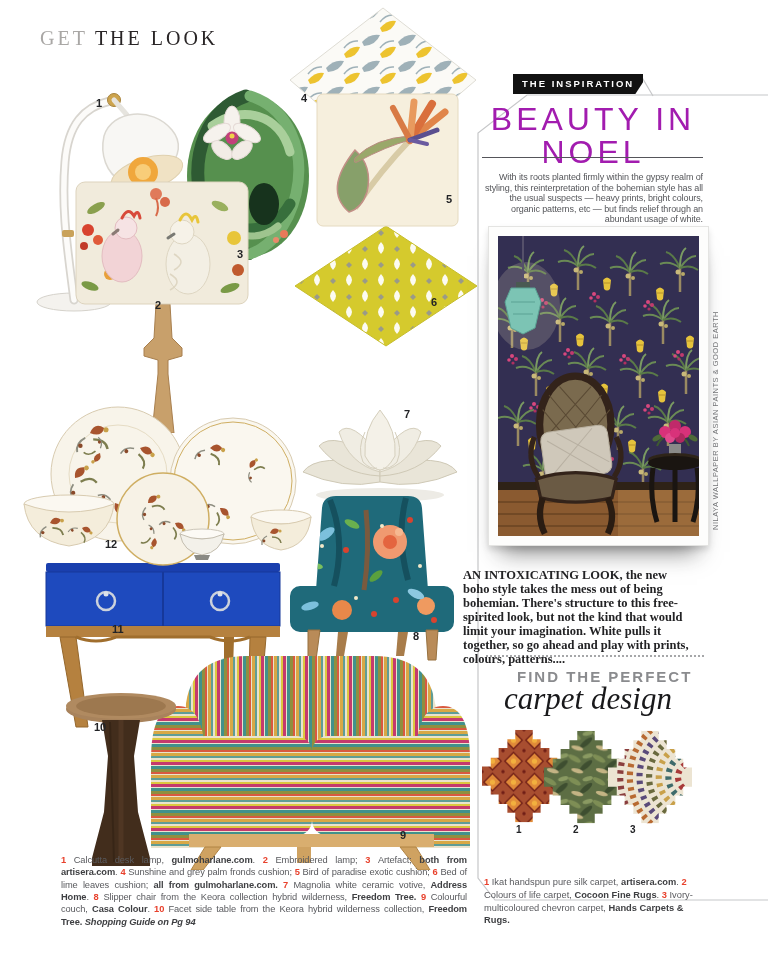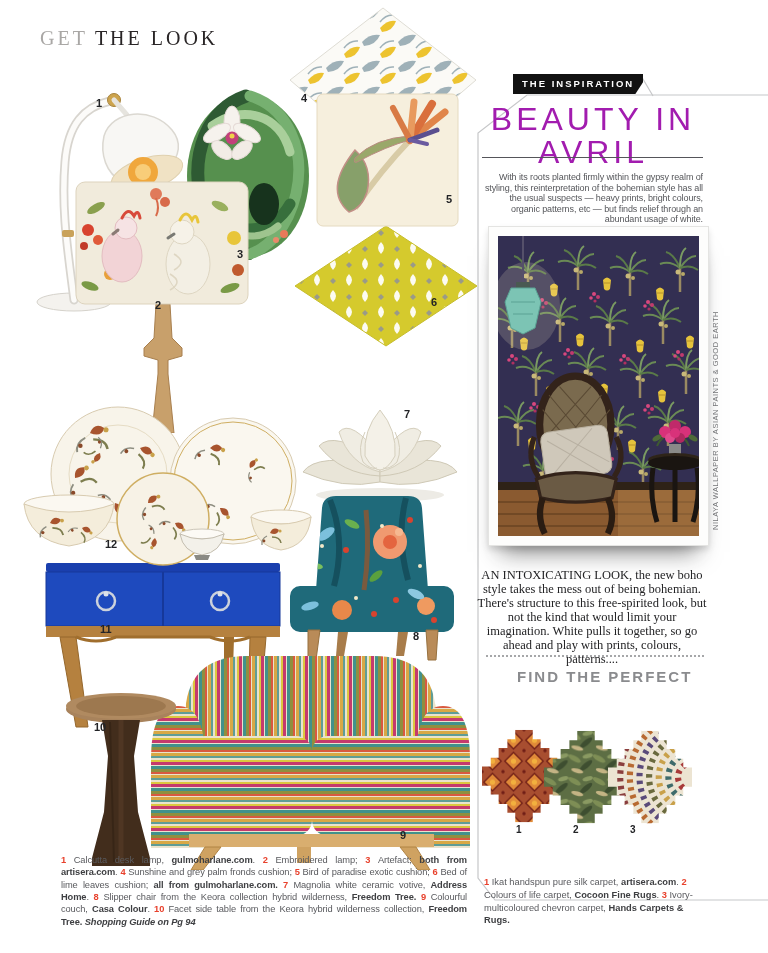--- a/index.html
+++ b/index.html
@@ -27,22 +27,22 @@
             letter-spacing:4px;color:#a21caf;z-index:3;font-weight:400;line-height:1.02}
   .insp-underline{position:absolute;left:482px;top:157px;width:221px;border-top:1px solid #55555a;z-index:3}
   .insp-intro{position:absolute;left:484px;top:163px;width:219px;text-align:right;font-size:9px;
             line-height:1.18;color:#55565a;z-index:3;letter-spacing:-.1px}
   .photo-frame{position:absolute;left:488px;top:226px;width:201px;height:300px;padding:9px;background:#fdfdfc;
             border:1px solid #e4e4e2;z-index:3;
             box-shadow:0 4px 6px rgba(0,0,0,.12),0 18px 22px -12px rgba(30,30,30,.55)}
   .photo-credit{position:absolute;left:711px;top:290px;height:240px;display:flex;align-items:center;
             writing-mode:vertical-rl;transform:rotate(180deg);font-size:7.5px;letter-spacing:.5px;
             color:#737477;z-index:3;white-space:nowrap}
-  .insp-body{position:absolute;left:477px;top:555px;width:230px;text-align:center;
-            font-family:"Liberation Serif",serif;font-weight:400;font-size:12.5px;line-height:1.13;
+  .insp-body{position:absolute;left:463px;top:555px;width:230px;
+            font-family:"Liberation Serif",serif;font-weight:700;font-size:12.5px;line-height:1.13;
             color:#232325;z-index:3}
   .dotline{position:absolute;left:486px;top:655px;width:218px;border-top:2px dotted #a6a7a9;z-index:2}
   .find-kicker{position:absolute;left:517px;top:668px;font-size:15px;font-weight:700;letter-spacing:2px;
             color:#8a8b8e;z-index:3}
   .find-title{position:absolute;left:504px;top:681px;font-family:"Liberation Serif",serif;font-style:italic;
             font-size:31px;color:#19191b;z-index:3}
   .carpet{position:absolute;margin:0}
   .carpet1{left:482px;top:726px;z-index:4}
   .carpet2{left:544px;top:727px;z-index:5}
   .carpet3{left:608px;top:727px;z-index:6}
@@ -381,33 +381,33 @@
   <span class="plabel" style="left:96px;top:97px">1</span>
   <span class="plabel" style="left:155px;top:299px">2</span>
   <span class="plabel" style="left:237px;top:248px">3</span>
   <span class="plabel" style="left:301px;top:92px">4</span>
   <span class="plabel" style="left:446px;top:193px">5</span>
   <span class="plabel" style="left:431px;top:296px">6</span>
   <span class="plabel" style="left:404px;top:408px">7</span>
   <span class="plabel" style="left:413px;top:630px">8</span>
   <span class="plabel" style="left:400px;top:829px">9</span>
   <span class="plabel" style="left:94px;top:721px">10</span>
-  <span class="plabel" style="left:100px;top:623px">11</span>
+  <span class="plabel" style="left:112px;top:623px">11</span>
   <span class="plabel" style="left:105px;top:538px">12</span>
 
 
   <svg class="panel-border" width="298" height="840" viewBox="0 0 298 840">
     <path d="M298 25 L57 25 L8 63 L8 808 L25 830 L298 830" fill="none" stroke="#c6c7c9" stroke-width="1.2"></path>
     <path d="M170 4 L183 26" stroke="#c6c7c9" stroke-width="1.2"></path>
   </svg>
 
   <div class="insp-tag">THE INSPIRATION</div>
   <div class="insp-heading">
     <div>BEAUTY IN</div>
-    <div>AVRIL</div>
+    <div>NOEL</div>
   </div>
   <div class="insp-underline"></div>
   <p class="insp-intro">With its roots planted firmly within the gypsy realm of styling, this reinterpretation of the bohemian style has all the usual suspects — heavy prints, bright colours, organic patterns, etc — but finds relief through an abundant usage of white.</p>
 
   <div class="photo-frame">
     <svg width="201" height="300" viewBox="0 0 201 300">
       <defs>
         <g id="palmG">
           <path d="M0 6 L0 30" stroke="#9a8a62" stroke-width="2.5"></path>
           <path d="M0 6 Q-10 -2 -20 2" stroke="#6a8a55" stroke-width="2" fill="none"></path>
@@ -507,20 +507,21 @@
         <ellipse cx="32" cy="47" rx="27" ry="7" fill="#1a1511"></ellipse>
         <path d="M10 52 Q6 80 14 106 M54 52 Q58 80 50 106 M32 54 L32 106" stroke="#1a1511" stroke-width="5" fill="none"></path>
       </g>
     </svg>
   </div>
   <div class="photo-credit">NILAYA WALLPAPER BY ASIAN PAINTS &amp; GOOD EARTH</div>
 
   <p class="insp-body">AN INTOXICATING LOOK, the new boho style takes the mess out of being bohemian. There's structure to this free-spirited look, but not the kind that would limit your imagination. White pulls it together, so go ahead and play with prints, colours, patterns....</p>
   <div class="dotline"></div>
   <div class="find-kicker">FIND THE PERFECT</div>
+  <div class="find-title">carpet design</div>
 
   <figure class="carpet carpet1">
     <svg width="84" height="100" viewBox="0 0 96 106">
       <defs>
         <pattern id="c1p" width="24" height="24" patternUnits="userSpaceOnUse">
           <rect width="24" height="24" fill="#a84e30"></rect>
           <path d="M12 2 L22 12 L12 22 L2 12 Z" fill="#e08a38" stroke="#701e16" stroke-width="1.5"></path>
           <circle cx="12" cy="12" r="3" fill="#f2b03e"></circle>
           <circle cx="0" cy="0" r="2" fill="#701e16"></circle>
             <circle cx="24" cy="0" r="2" fill="#701e16"></circle>

